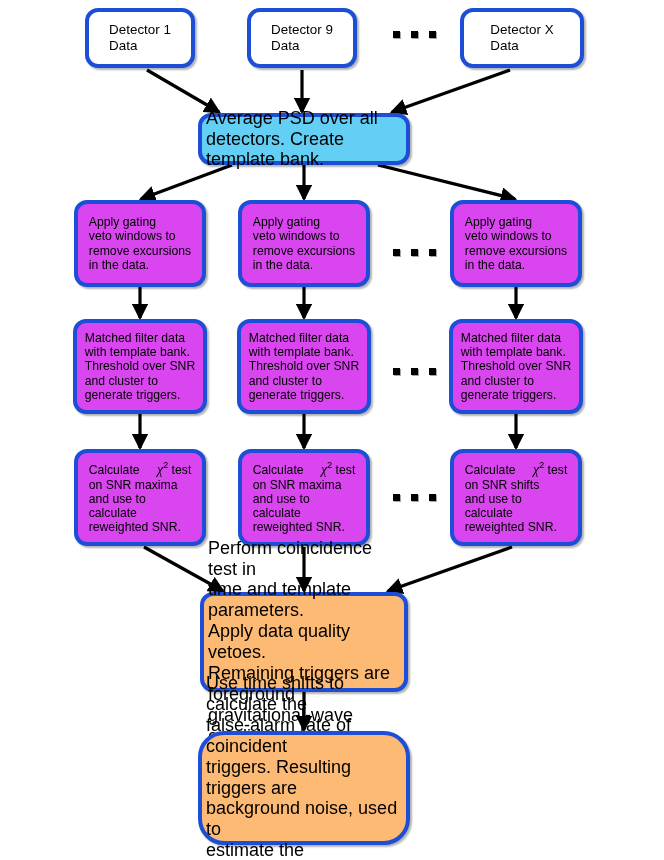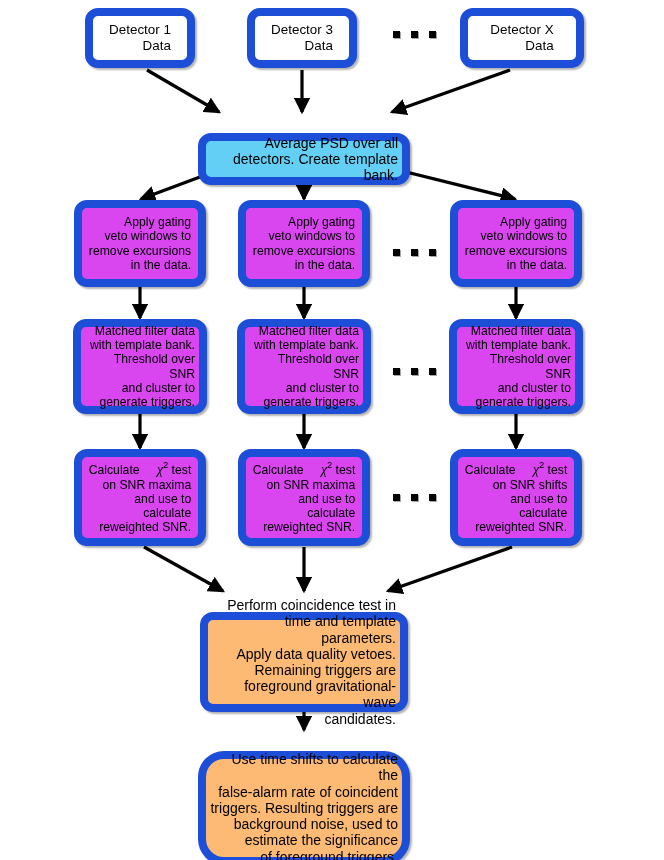--- a/index.html
+++ b/index.html
@@ -24,43 +24,43 @@
     position: absolute;
     left: 0; top: 0;
     width: 664px;
     height: 860px;
     pointer-events: none;
     z-index: 1;
   }
   .node {
     position: absolute;
     box-sizing: border-box;
-    border: 8px solid #1d4ed8;
+    border: 4px solid #1d4ed8;
     border-radius: 13px;
     display: flex;
     align-items: center;
     justify-content: center;
-    text-align: right;
+    text-align: left;
     z-index: 2;
     color: #000000;
     line-height: 1.16;
     box-shadow: 2px 2px 2px rgba(0,0,0,0.30);
   }
   .node .txt {
     display: block;
     padding: 0 4px;
     white-space: pre-line;
   }
   .n-white { background: #ffffff; }
   .n-blue  { background: #63CFF5; }
   .n-yellow{ background: #d946ef; }
   .n-pink  { background: #fdba74; }
 
   .f13 { font-size: 13.4px; }
-  .f12 { font-size: 14px; margin-top: 20px; }
+  .f12 { font-size: 18px; }
   .f11 { font-size: 12.2px; }
 
   .ellipsis {
     position: absolute;
     z-index: 2;
     display: flex;
     gap: 11px;
     align-items: center;
   }
   .ellipsis i {
@@ -118,21 +118,21 @@
       <path d="M 304 692 L 304 730"></path>
     </g>
   </svg>
 
   <div class="node n-white f13" style="left:85px; top:8px; width:110px; height:60px;">
     <span class="txt">Detector 1
 Data</span>
   </div>
 
   <div class="node n-white f13" style="left:247px; top:8px; width:110px; height:60px;">
-    <span class="txt">Detector 3
+    <span class="txt">Detector 9
 Data</span>
   </div>
 
   <div class="ellipsis" style="left:393px; top:31px;">
     <i></i>
     <i></i>
     <i></i>
   </div>
 
   <div class="node n-white f13" style="left:460px; top:8px; width:124px; height:60px;">

